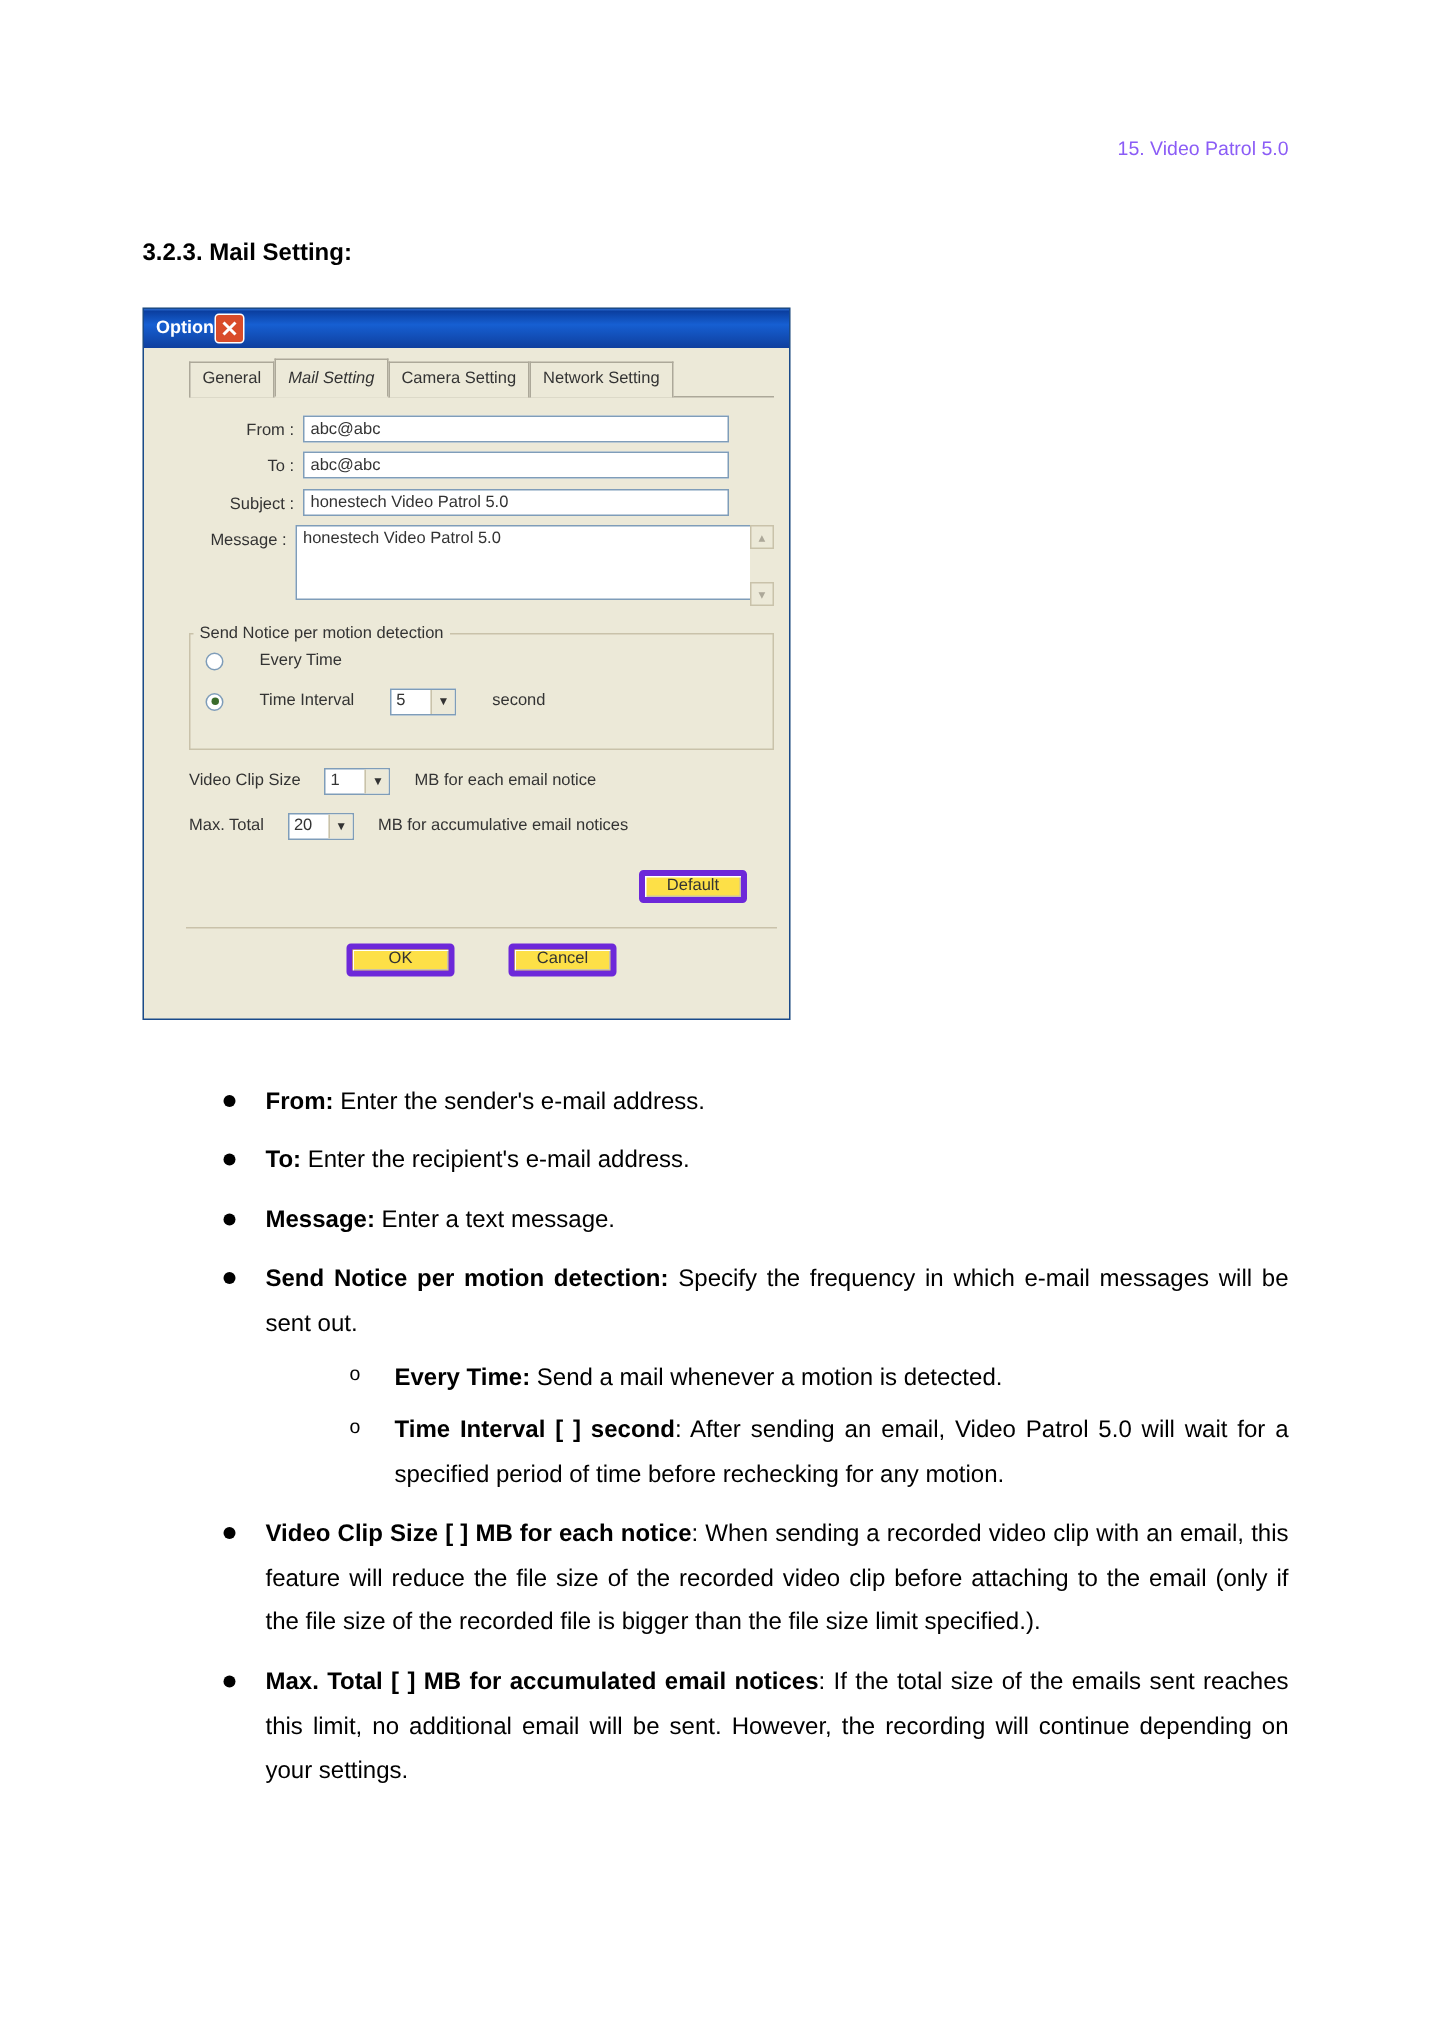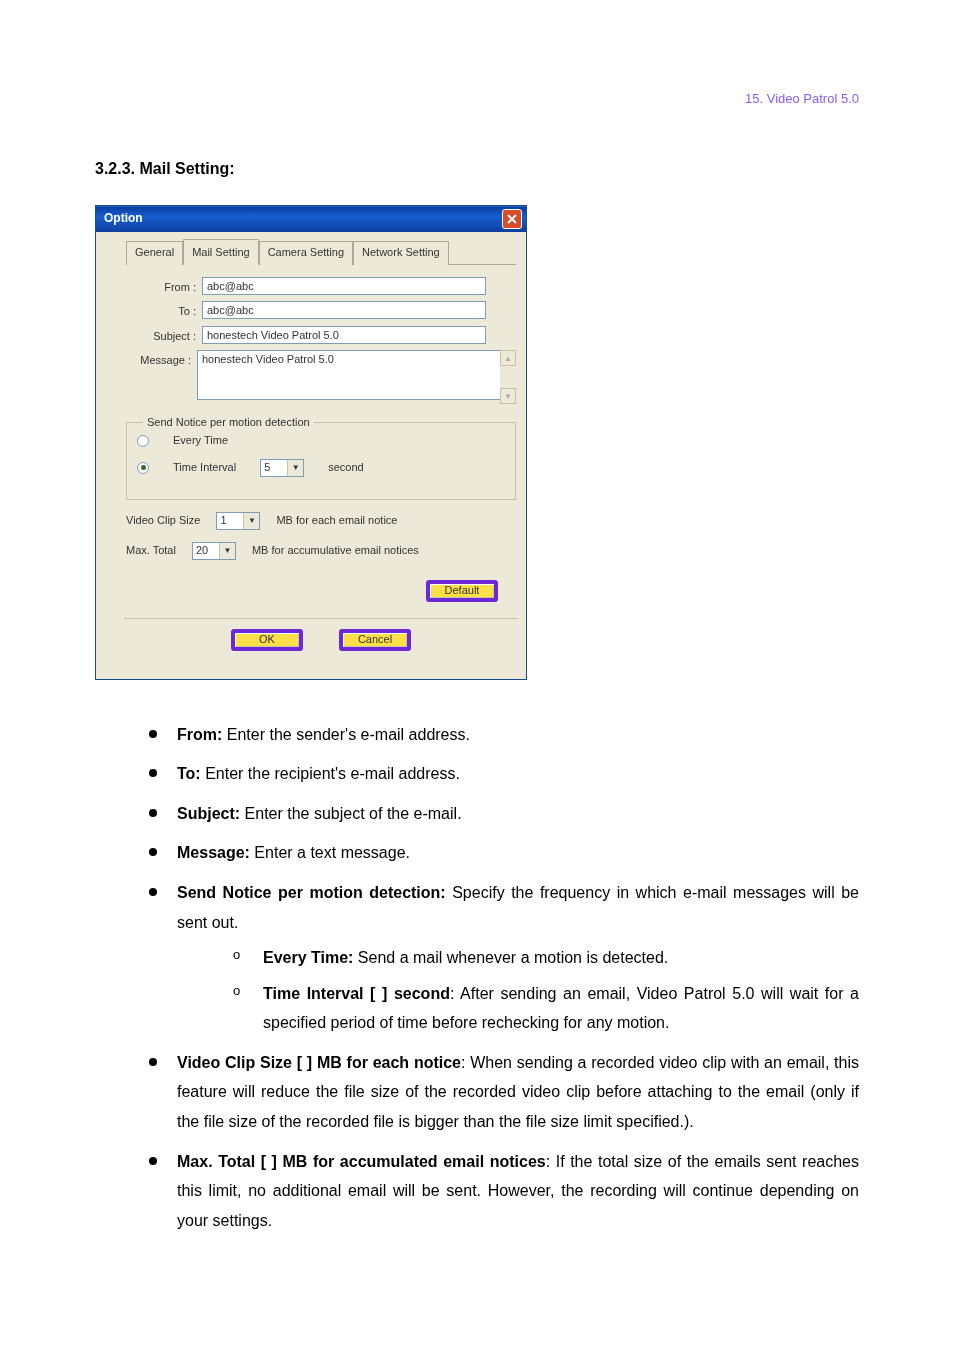--- a/index.html
+++ b/index.html
@@ -33,21 +33,20 @@
     font-size: 11px;
     color: #333;
     margin-bottom: 40px;
   }
   .titlebar {
     height: 26px;
     background: linear-gradient(to bottom, #2a6ad0 0%, #0b3fa0 6%, #165fd2 40%, #0f3f9e 100%);
     color: #fff;
     display: flex;
     align-items: center;
-    justify-content: space-between;
     padding: 0 4px 0 8px;
     font-weight: bold;
     font-size: 12px;
   }
   .titlebar-title { }
   .close-btn {
     width: 20px; height: 20px;
     background: #d94c2a;
     border: 1px solid #fff;
     border-radius: 3px;
@@ -75,20 +74,21 @@
     position: relative;
     top: 1px;
     cursor: pointer;
     color: #333;
   }
   .tab.active {
     background: #ece9d8;
     border-bottom: 1px solid #ece9d8;
     margin-top: -2px;
     padding-top: 5px;
+    font-style: italic;
   }
   .form-row {
     display: flex;
     align-items: flex-start;
     margin-bottom: 6px;
   }
   .form-label {
     width: 76px;
     text-align: right;
     padding-right: 6px;
@@ -129,21 +129,21 @@
     display: flex; align-items: center; justify-content: center;
   }
   .fieldset {
     border: 1px solid #c9c2aa;
     margin-top: 18px;
     padding: 10px 10px 12px 10px;
     position: relative;
   }
   .fieldset-legend {
     position: absolute;
-    top: -8px; left: 16px;
+    top: -8px; left: 2px;
     background: #ece9d8;
     padding: 0 4px;
     font-size: 11px;
     color: #333;
   }
   .radio-row {
     display: flex;
     align-items: center;
     gap: 24px;
     font-size: 11px;
@@ -359,21 +359,20 @@
       <div class="btn">OK</div>
       <div class="btn">Cancel</div>
     </div>
 
   </div>
 </div>
 
 <ul class="desc-list">
   <li><b>From:</b><span> Enter the sender's e-mail address.</span></li>
   <li><b>To:</b><span> Enter the recipient's e-mail address.</span></li>
-  <li><b>Subject:</b><span> Enter the subject of the e-mail.</span></li>
   <li><b>Message:</b><span> Enter a text message.</span></li>
   <li><b>Send Notice per motion detection:</b><span> Specify the frequency in which e-mail messages will be sent out.</span>
     <ul class="sub-list">
       <li><b>Every Time:</b><span> Send a mail whenever a motion is detected.</span></li>
       <li><b>Time Interval [ ] second</b><span>: After sending an email, Video Patrol 5.0 will wait for a specified period of time before rechecking for any motion.</span></li>
     </ul>
   </li>
   <li><b>Video Clip Size [ ] MB for each notice</b><span>: When sending a recorded video clip with an email, this feature will reduce the file size of the recorded video clip before attaching to the email (only if the file size of the recorded file is bigger than the file size limit specified.).</span></li>
   <li><b>Max. Total [ ] MB for accumulated email notices</b><span>: If the total size of the emails sent reaches this limit, no additional email will be sent.  However, the recording will continue depending on your settings.</span></li>
 </ul>

